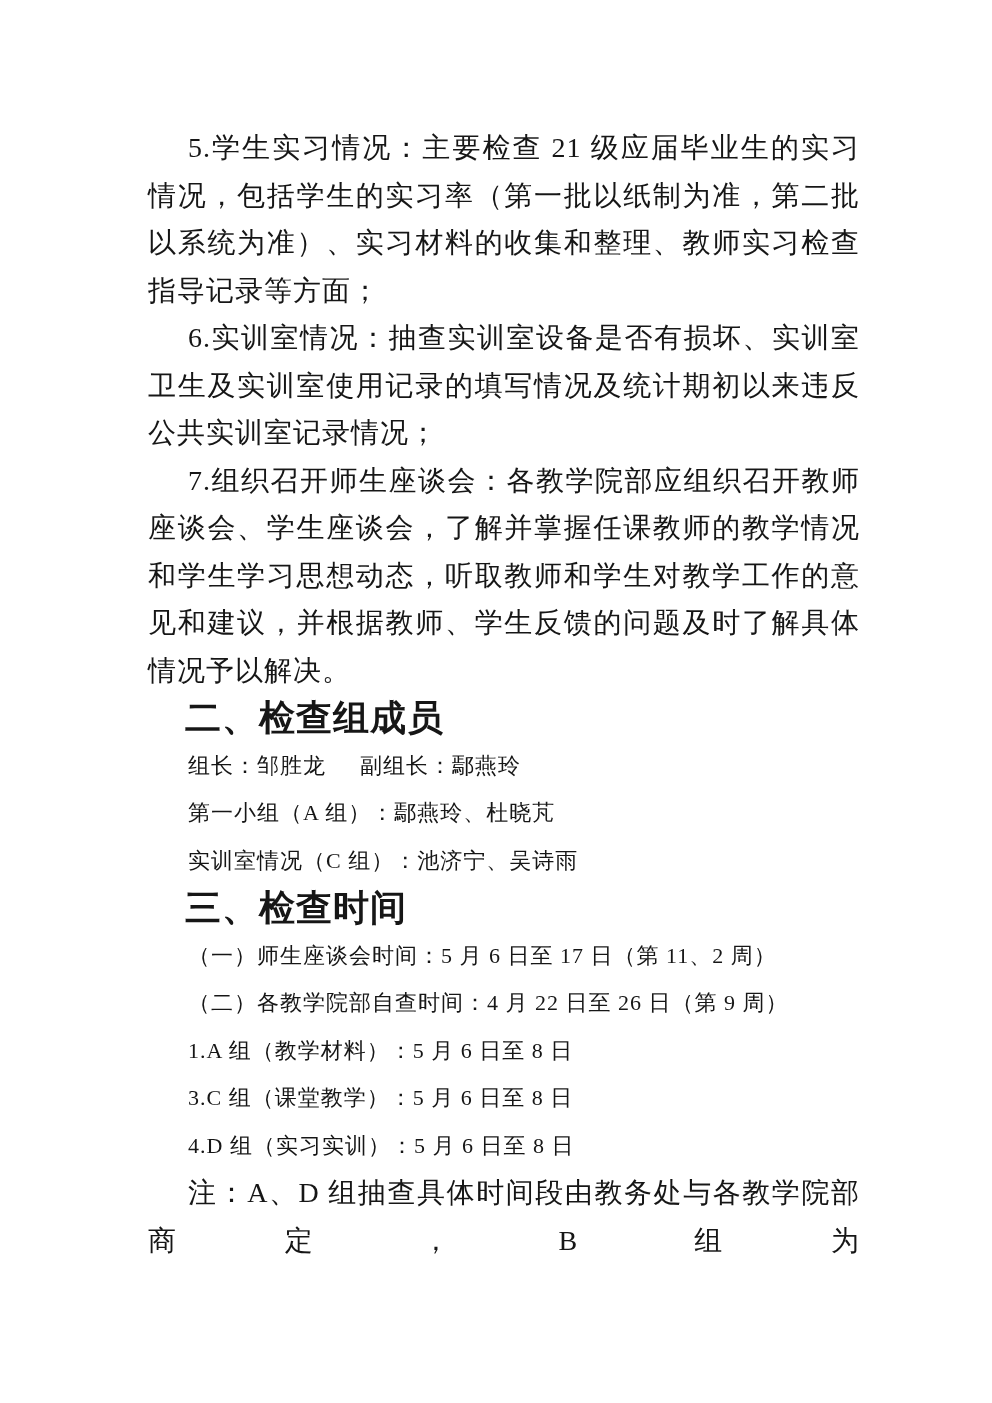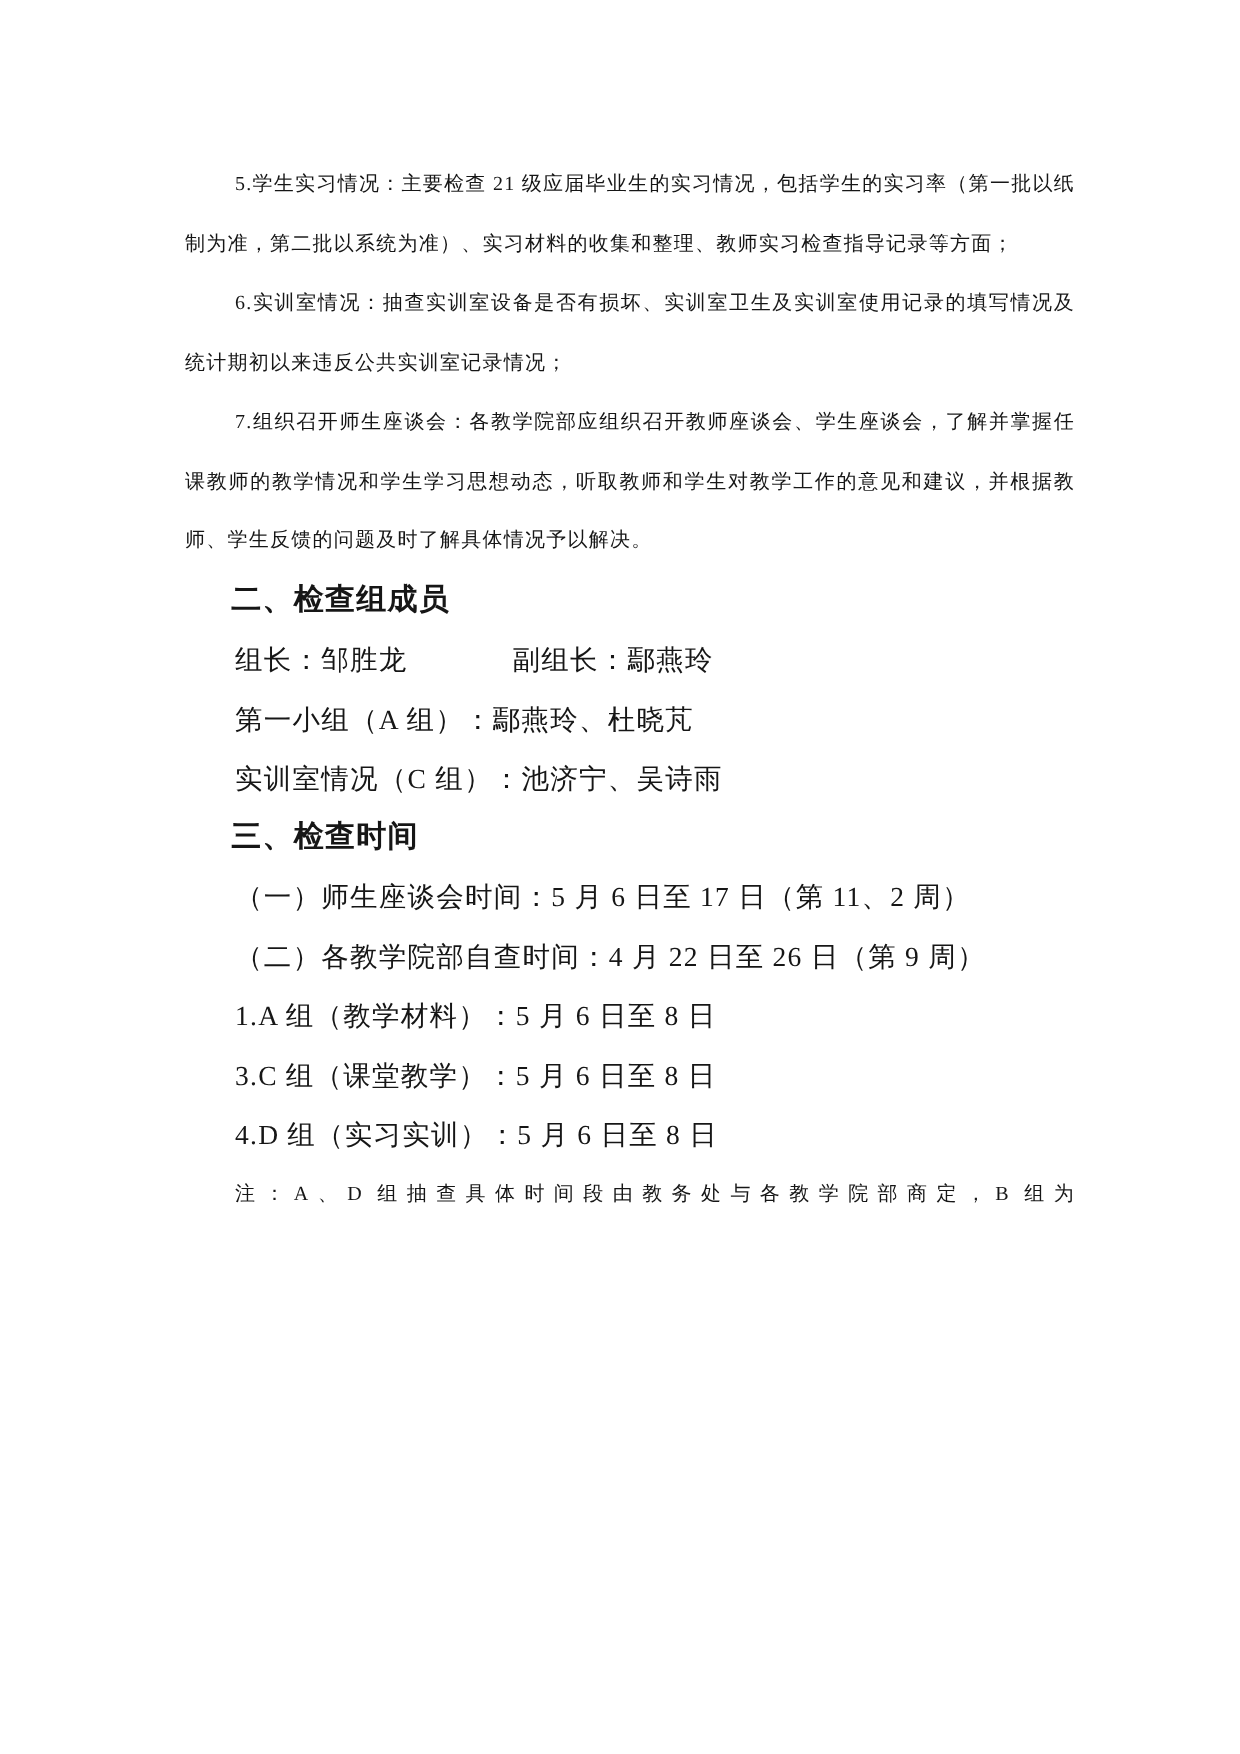--- a/index.html
+++ b/index.html
@@ -13,44 +13,44 @@
   }
   .doc {
     box-sizing: border-box;
     width: 992px;
     height: 1403px;
     padding: 124px 132px 0 148px;
     overflow: hidden;
   }
   .para {
     margin: 0;
-    font-size: 16px;
+    font-size: 28px;
     line-height: 47.5px;
     letter-spacing: 1px;
     text-align: justify;
     text-indent: 40px;
   }
   .line {
     margin: 0;
     font-size: 22px;
     line-height: 47.5px;
     letter-spacing: 1px;
     white-space: nowrap;
     text-indent: 40px;
   }
   .heading {
     margin: 0;
-    font-size: 24px;
+    font-size: 36px;
     line-height: 47.5px;
     font-weight: 700;
     letter-spacing: 1px;
-    font-family: Liberation Serif, serif;
+    font-family: Liberation Sans, sans-serif;
     text-indent: 37px;
   }
-  .deputy { margin-left: 84px; }
+  .deputy { margin-left: 34px; }
   .note {
     text-align: justify;
     text-align-last: justify;
   }
 </style>
 </head>
 <body>
 
 <div class="doc">
 

